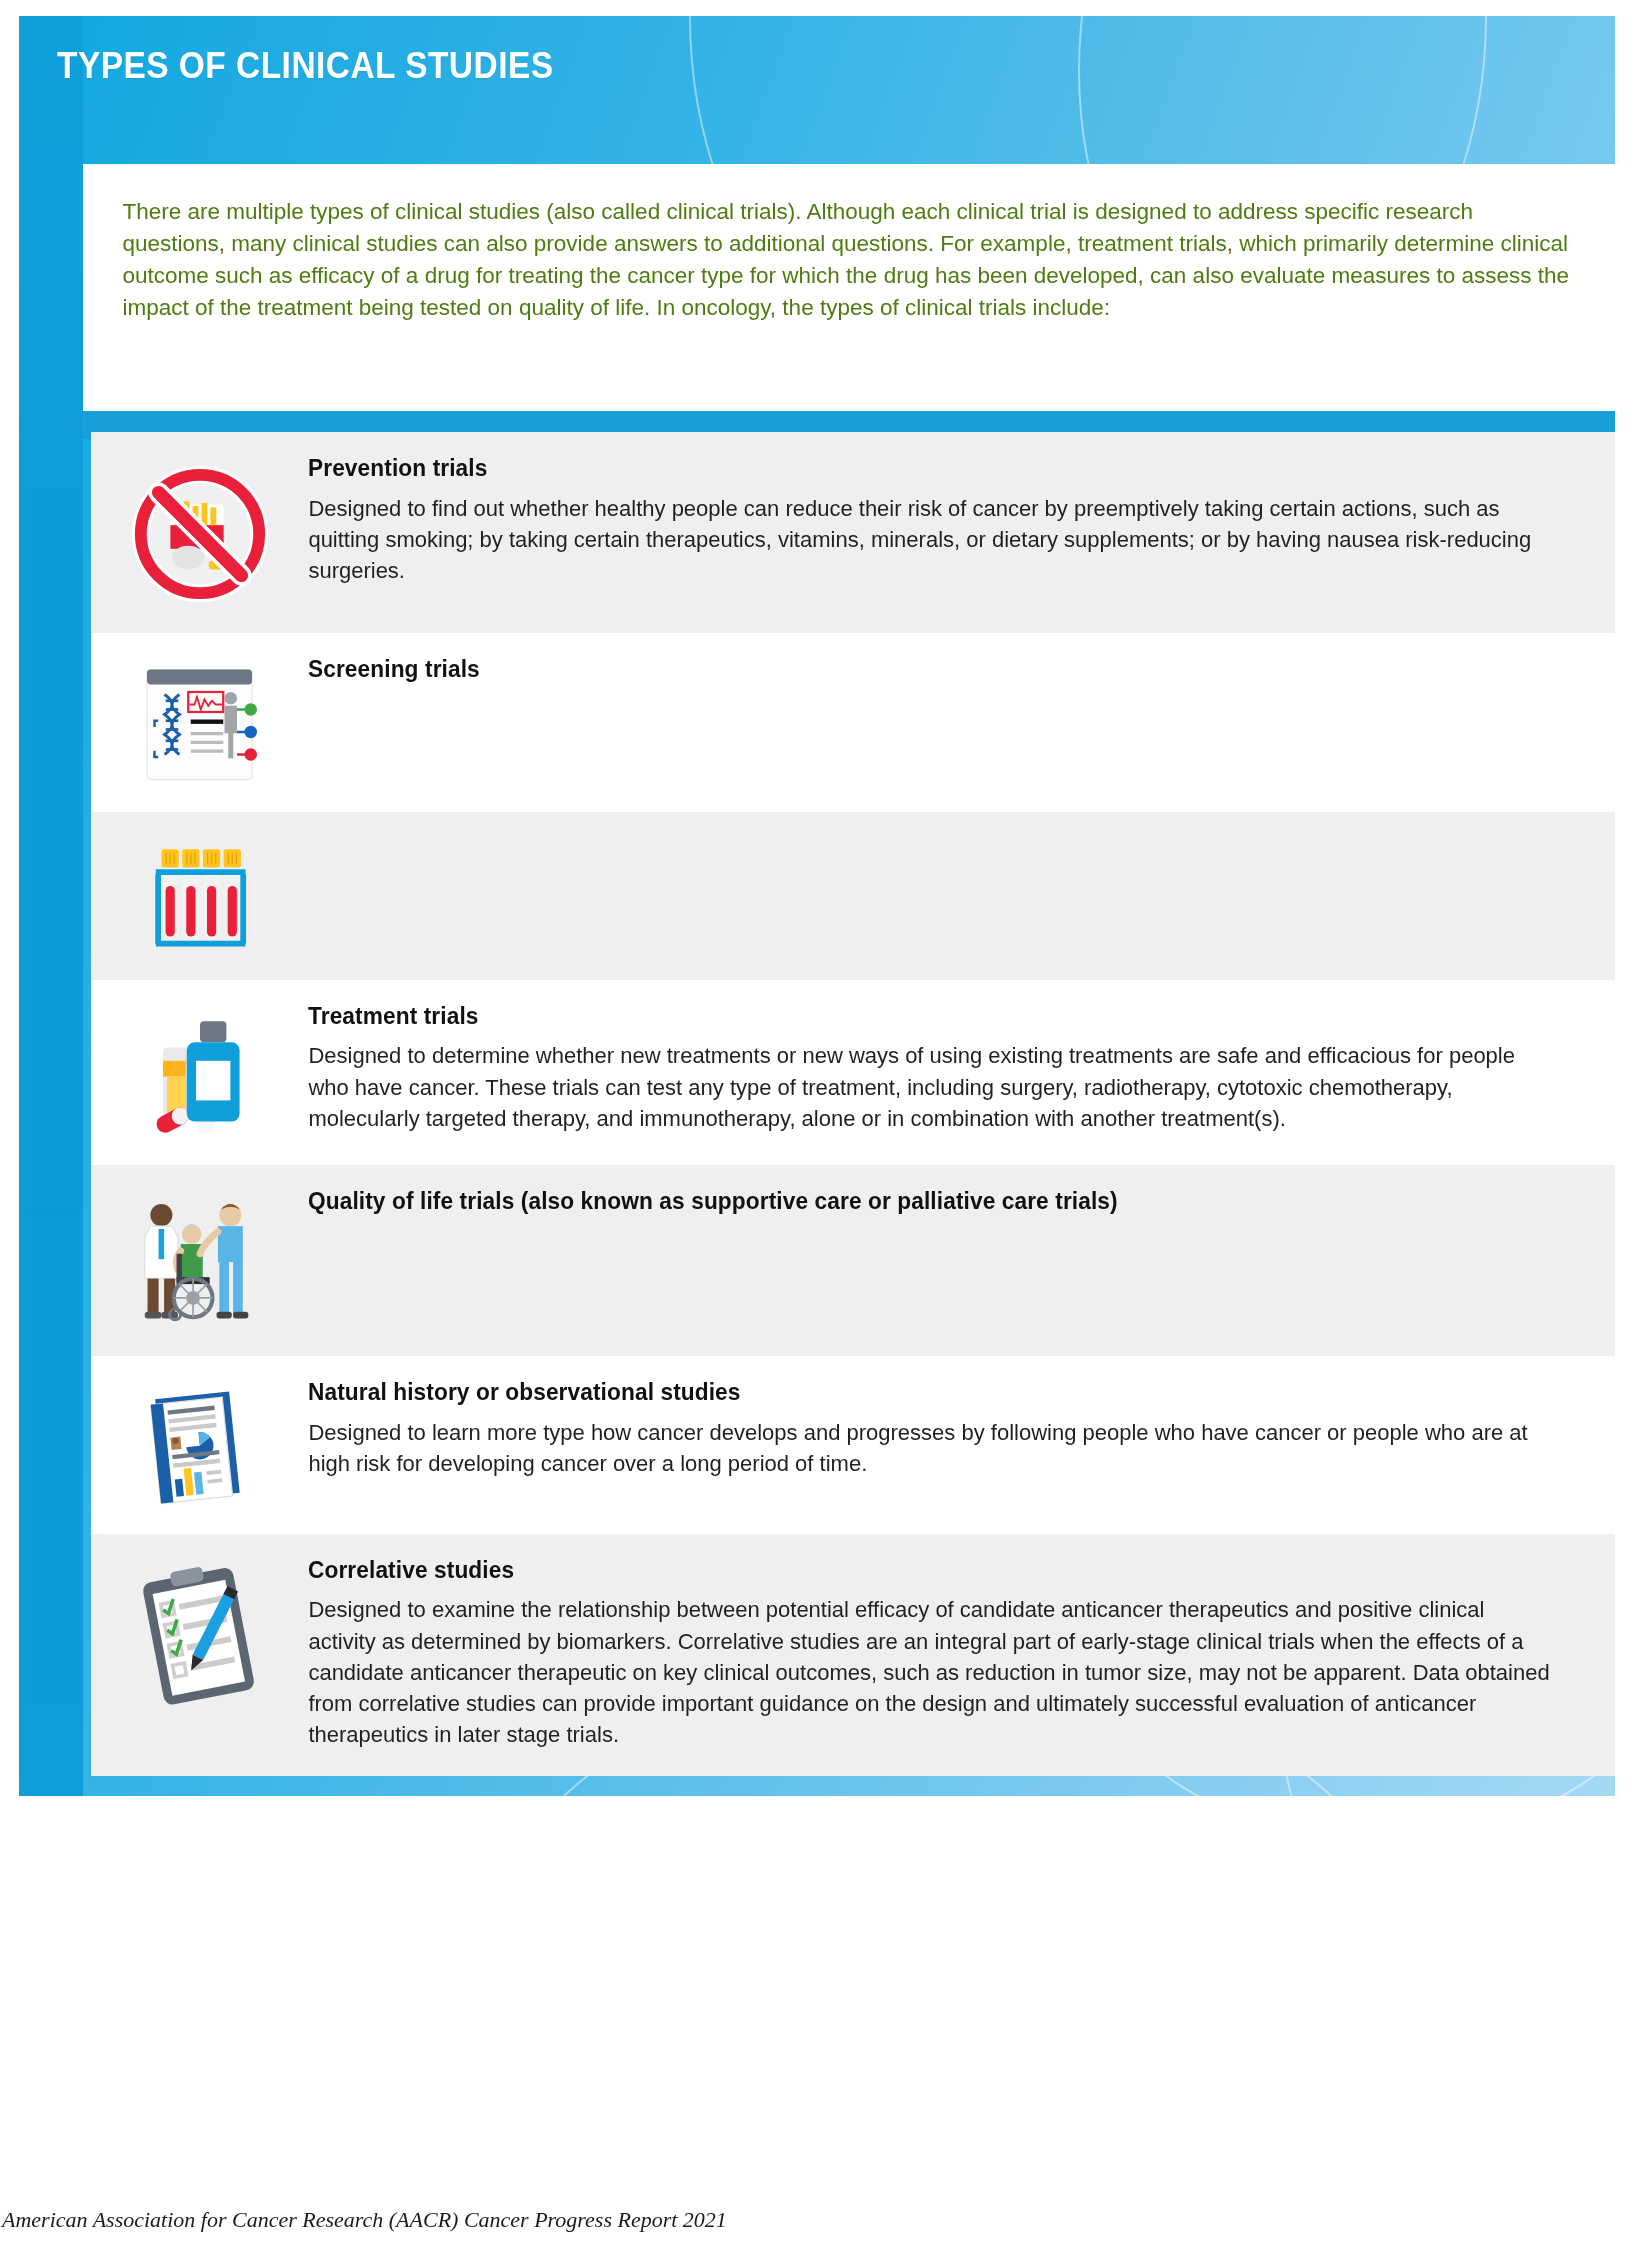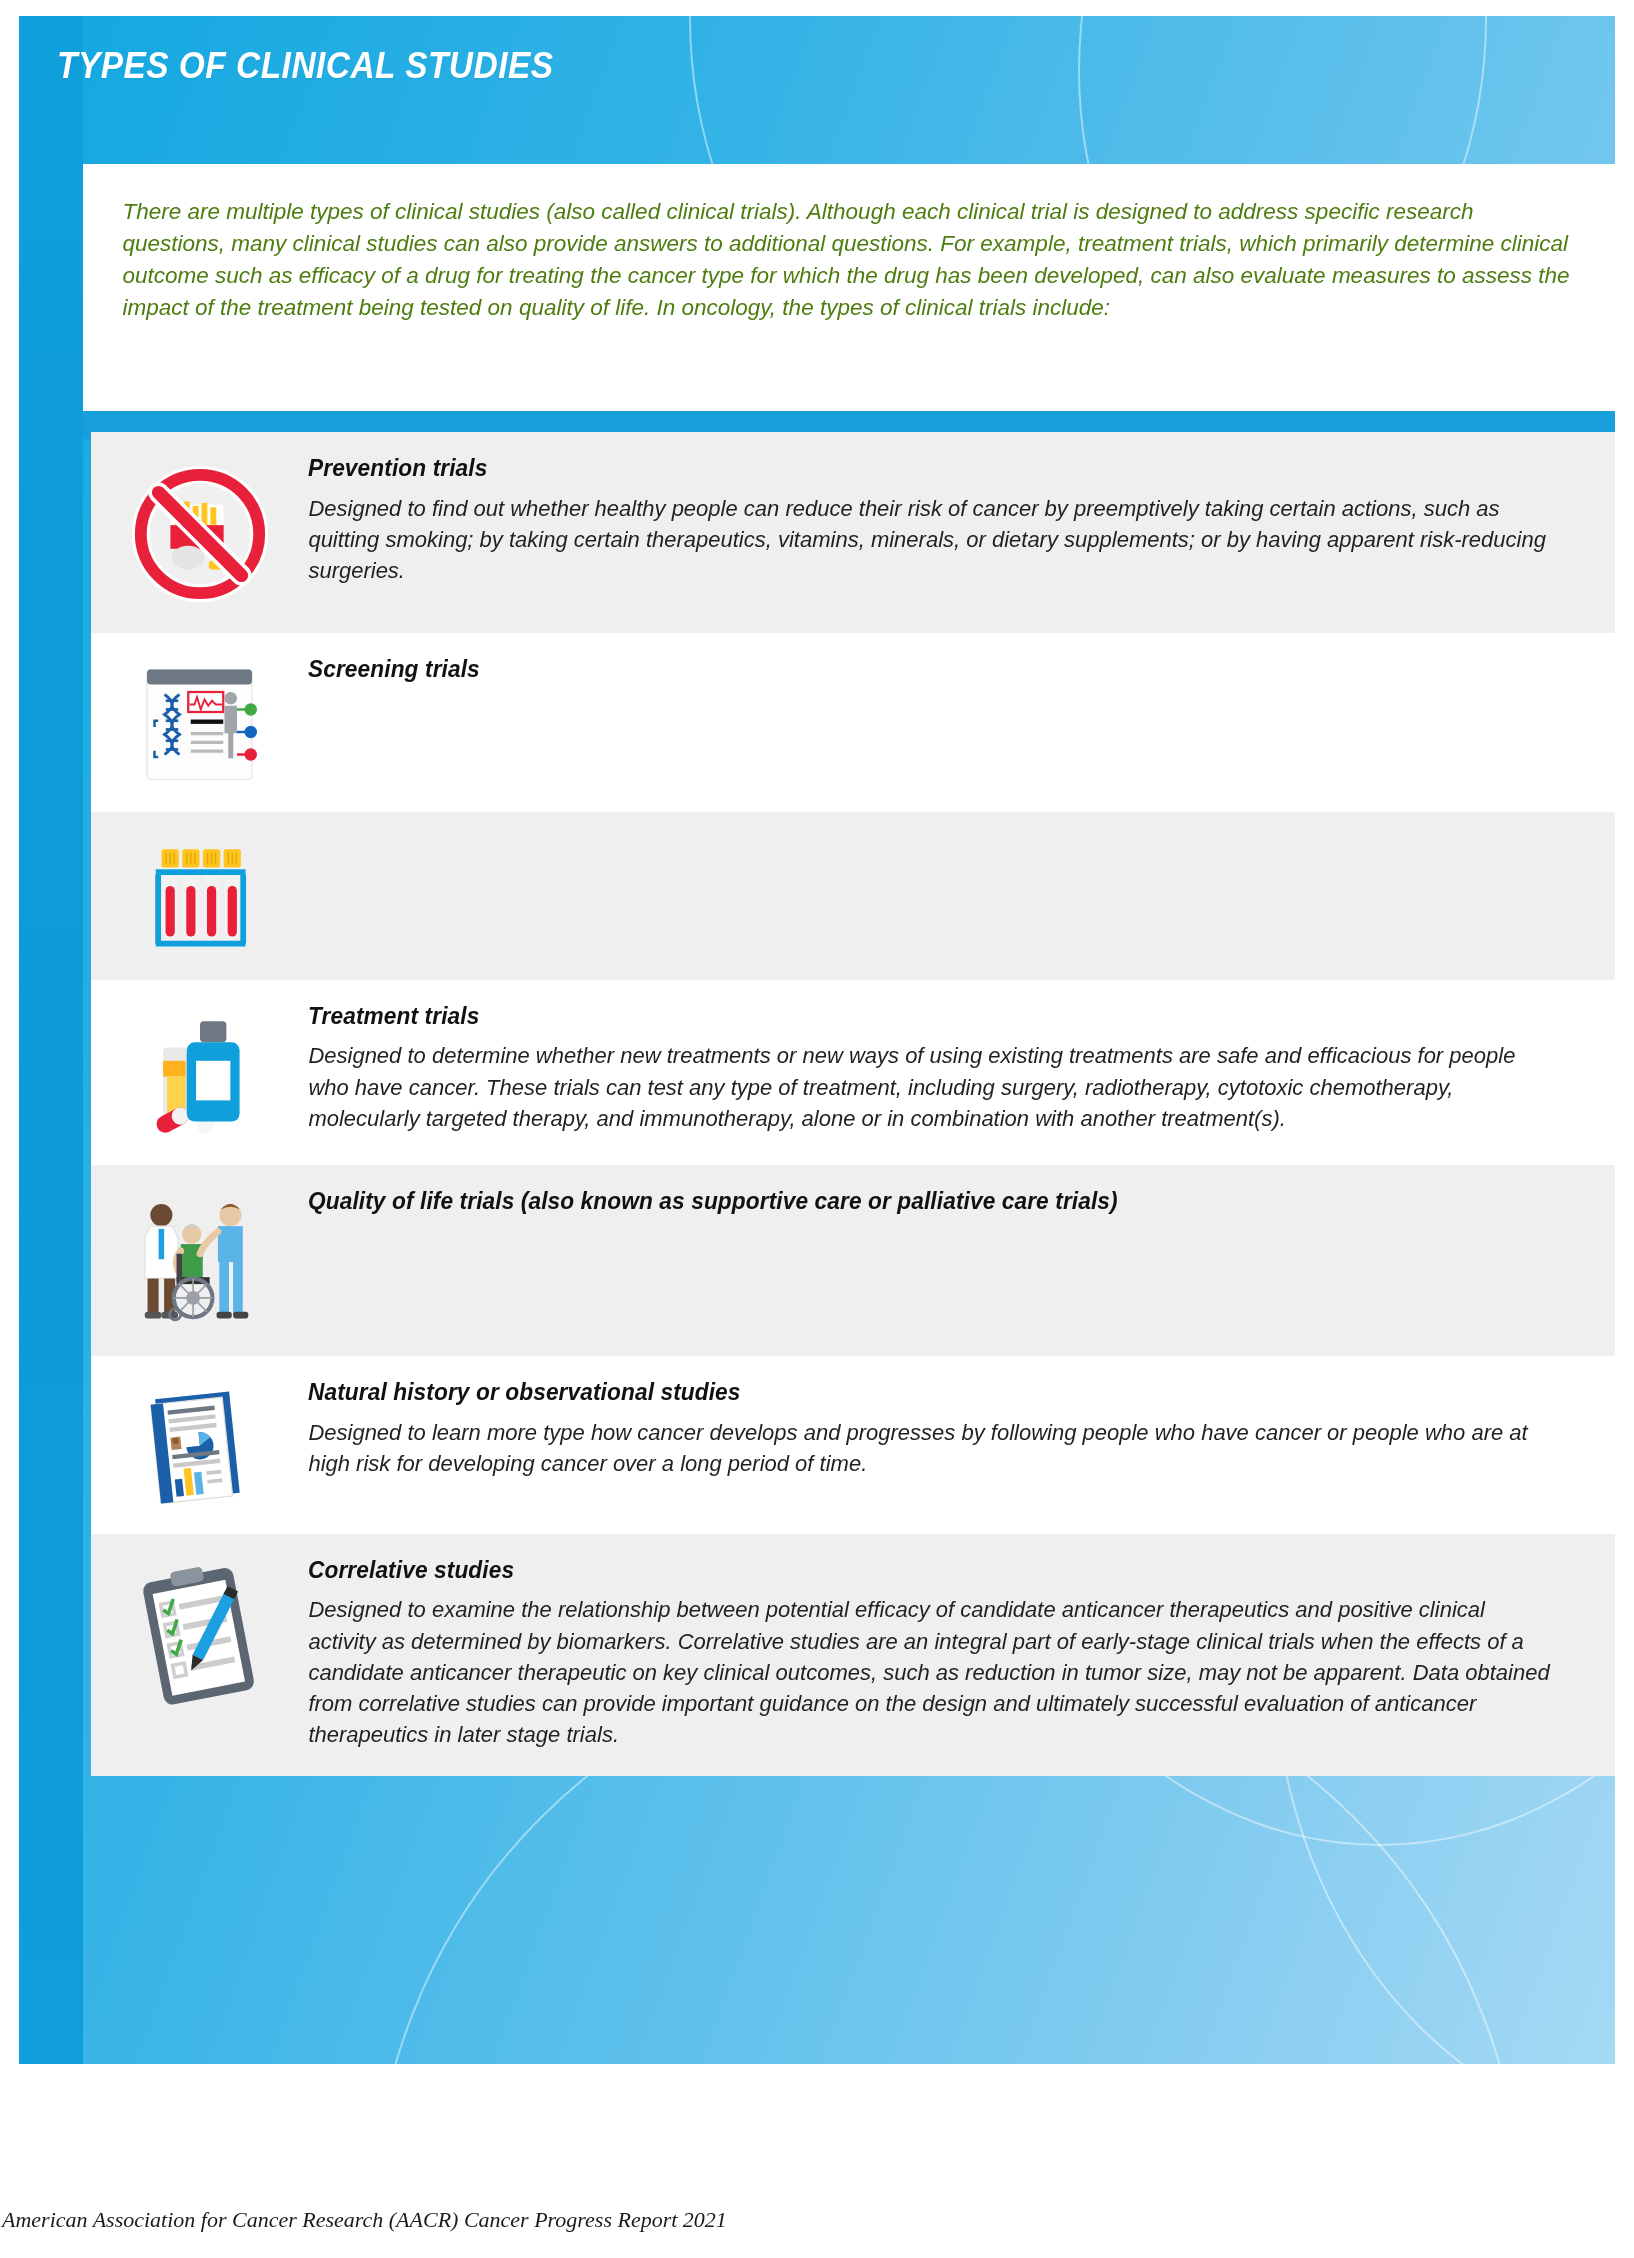--- a/index.html
+++ b/index.html
@@ -6,24 +6,23 @@
   body{
     width:1635px;height:2258px;
     background:#ffffff;
     font-family:"Liberation Sans", sans-serif;
     overflow:hidden;
   }
   .page{position:relative;width:1635px;height:2258px;background:#fff;}
 
   
   .frame{
-    position:absolute;left:19.4px;top:16px;width:1596px;height:2048px;
+    position:absolute;left:19.4px;top:16px;width:1596px;height:1780px;
     background:linear-gradient(110deg,#12a7e0 0%,#34b3e6 32%,#63c2ec 62%,#8ccff1 85%,#a5d9f4 100%);
     overflow:hidden;
-    font-style:italic;
   }
   .frame .arc{position:absolute;border:2.6px solid rgba(255,255,255,.45);border-radius:50%;background:transparent;}
   .arc1{left:670px;top:-441px;width:794px;height:882px;}
   .arc2{left:1059px;top:-371px;width:759px;height:847px;}
   .arc3{left:918px;top:723px;width:882px;height:1103px;border-color:rgba(255,255,255,.28);}
   .arc4{left:1253px;top:1147px;width:794px;height:970px;border-color:rgba(255,255,255,.25);}
   .arc5{left:353px;top:1632px;width:1147px;height:1147px;border-color:rgba(255,255,255,.18);}
 
   
   .rail{position:absolute;left:0;top:0;width:64px;height:2172px;
@@ -111,21 +110,21 @@
             <ellipse cx="42" cy="66" rx="11" ry="8" fill="#e4e4e4"></ellipse>
             <rect x="56" y="68" width="16" height="6" rx="2" fill="#ffc421"></rect>
             <circle cx="50" cy="50" r="40" fill="none" stroke="#ffffff" stroke-width="12"></circle>
             <circle cx="50" cy="50" r="40" fill="none" stroke="#e8203a" stroke-width="8"></circle>
             <line x1="22" y1="22" x2="78" y2="78" stroke="#ffffff" stroke-width="14" stroke-linecap="round"></line>
             <line x1="22" y1="22" x2="78" y2="78" stroke="#e8203a" stroke-width="9" stroke-linecap="round"></line>
           </svg>
         </div>
         <div class="body">
           <h3 class="h">Prevention trials</h3>
-          <p class="desc">Designed to find out whether healthy people can reduce their risk of cancer by preemptively taking certain actions, such as quitting smoking; by taking certain therapeutics, vitamins, minerals, or dietary supplements; or by having apparent risk-reducing surgeries.</p>
+          <p class="desc">Designed to find out whether healthy people can reduce their risk of cancer by preemptively taking certain actions, such as quitting smoking; by taking certain therapeutics, vitamins, minerals, or dietary supplements; or by having nausea risk-reducing surgeries.</p>
         </div>
       </div>
 
       <div class="row white">
         <div class="iconcell">
           <svg class="ic" width="125" height="125" viewBox="0 0 100 100">
             <rect x="8" y="6" width="84" height="88" rx="3" fill="#fdfdfd" stroke="#e6e6e6"></rect>
             <rect x="8" y="6" width="84" height="12" rx="3" fill="#6d7884"></rect>
             <g stroke="#1b5fa8" stroke-width="2.2" fill="none">
               <path d="M22 26 Q34 34 22 42 Q34 50 22 58 Q34 66 22 74"></path>

